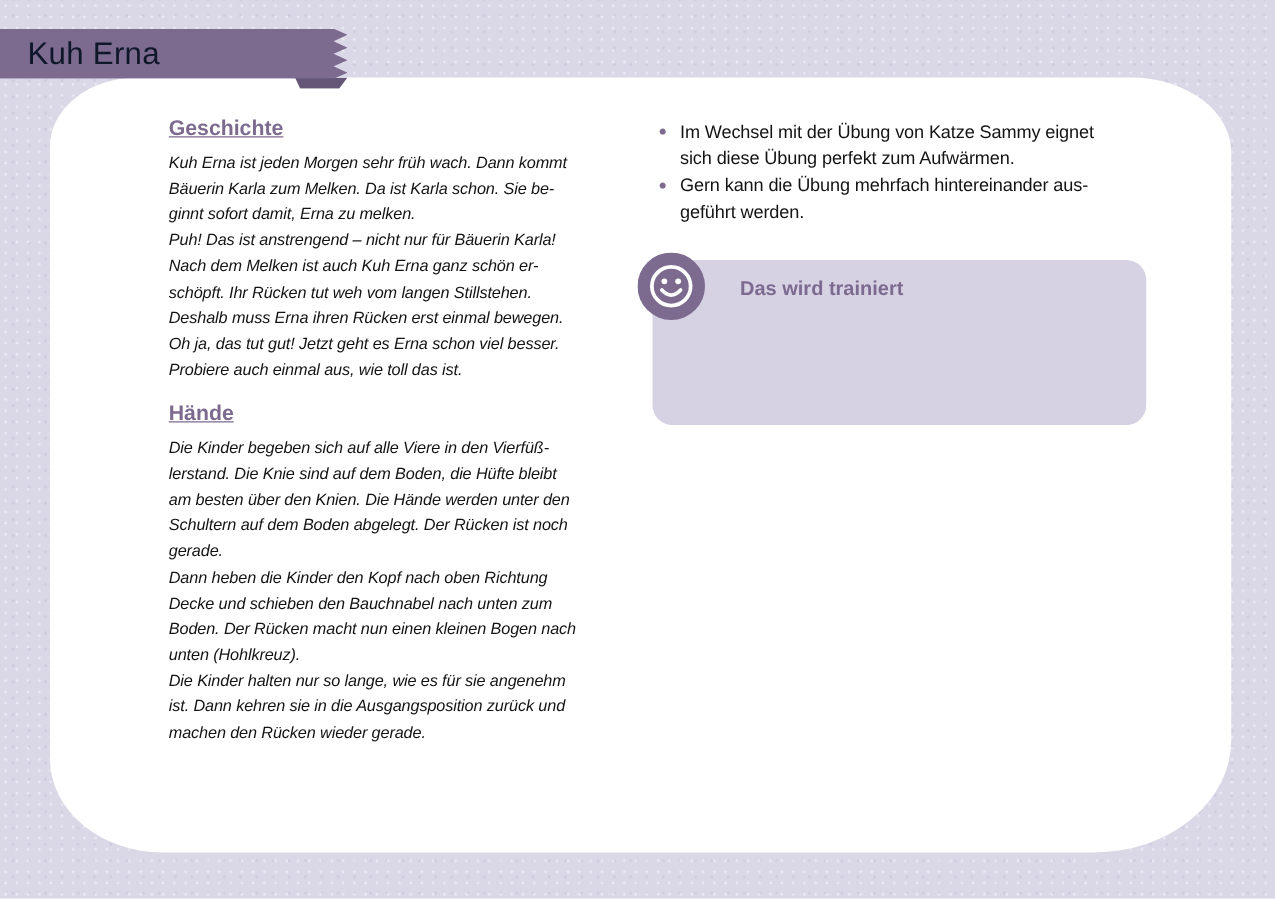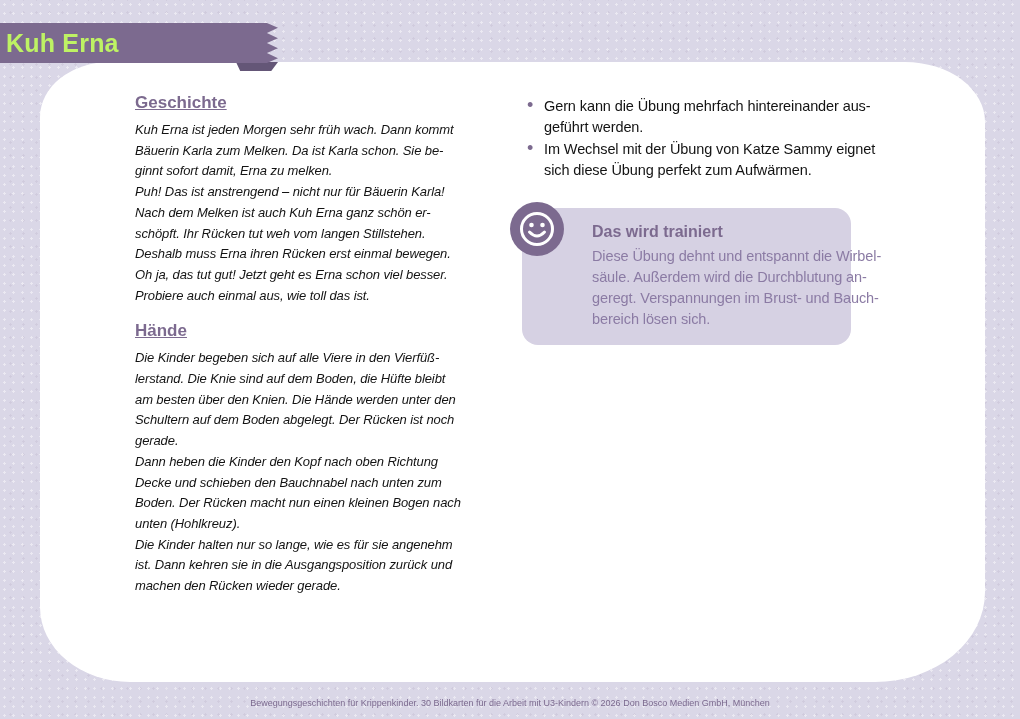--- a/index.html
+++ b/index.html
@@ -23,22 +23,22 @@
     z-index:1;
   }
   .banner {
     position:absolute;
     left:0; top:23px; width:278px; height:40px;
     background:#7c6a8f;
     clip-path: polygon(0 0, 96% 0, 100% 12%, 96% 25%, 100% 38%, 96% 50%, 100% 63%, 96% 75%, 100% 88%, 96% 100%, 0 100%);
     z-index:4;
   }
   .banner h1 {
-    margin:0; padding:6px 0 0 6px;
-    font-size:25px; font-weight:bold; color:#bef264;
+    margin:0; padding:6px 0 0 22px;
+    font-size:25px; font-weight:normal; color:#0f172a;
     letter-spacing:0.2px;
   }
   .banner-fold {
     position:absolute;
     left:236px; top:62px; width:42px; height:9px;
     background:#645677;
     clip-path: polygon(0 0, 100% 0, 84% 100%, 10% 100%);
     z-index:3;
   }
   .col-left {
@@ -66,21 +66,21 @@
     white-space:pre; letter-spacing:-0.1px;
   }
   .tipps-list li::before {
     content:"\2022";
     position:absolute; left:2px; top:-1px;
     color:#7c6a8f; font-size:18px;
   }
   .training-box {
     position:relative;
     margin-top:27px; margin-left:-3px;
-    width:329px; box-sizing:border-box;
+    width:395px; box-sizing:border-box;
     background:#d6d1e3;
     border-radius:16px;
     padding:15px 18px 15px 70px;
     min-height:132px;
   }
   .training-box h3 {
     margin:0 0 5px 0;
     font-size:16px; font-weight:bold; color:#7c6a8f;
   }
   .training-text {
@@ -133,39 +133,34 @@
 Decke und schieben den Bauchnabel nach unten zum
 Boden. Der Rücken macht nun einen kleinen Bogen nach
 unten (Hohlkreuz).
 Die Kinder halten nur so lange, wie es für sie angenehm
 ist. Dann kehren sie in die Ausgangsposition zurück und
 machen den Rücken wieder gerade.</p>
   </div>
 
   <div class="col-right">
     <ul class="tipps-list">
+      <li>Im Wechsel mit der Übung von Katze Sammy eignet
+sich diese Übung perfekt zum Aufwärmen.</li>
       <li>Gern kann die Übung mehrfach hintereinander aus-
 geführt werden.</li>
-      <li>Im Wechsel mit der Übung von Katze Sammy eignet
-sich diese Übung perfekt zum Aufwärmen.</li>
     </ul>
 
     <div class="training-box">
       <span class="smiley">
         <svg viewBox="0 0 54 54" width="54" height="54" aria-hidden="true">
           <circle cx="27" cy="27" r="27" fill="#7c6a8f"></circle>
           <circle cx="27" cy="27" r="15.5" fill="none" stroke="#ffffff" stroke-width="3"></circle>
           <circle cx="21.5" cy="23" r="2.3" fill="#ffffff"></circle>
           <circle cx="32.5" cy="23" r="2.3" fill="#ffffff"></circle>
           <path d="M19.5 30 Q27 38 34.5 30" fill="none" stroke="#ffffff" stroke-width="3" stroke-linecap="round"></path>
         </svg>
       </span>
       <h3>Das wird trainiert</h3>
-      <p class="training-text">Diese Übung dehnt und entspannt die Wirbel-
-säule. Außerdem wird die Durchblutung an-
-geregt. Verspannungen im Brust- und Bauch-
-bereich lösen sich.</p>
     </div>
   </div>
 
-  <div class="footer">Bewegungsgeschichten für Krippenkinder. 30 Bildkarten für die Arbeit mit U3-Kindern © 2026 Don Bosco Medien GmbH, München</div>
 
 </div>
 
 </body></html>

